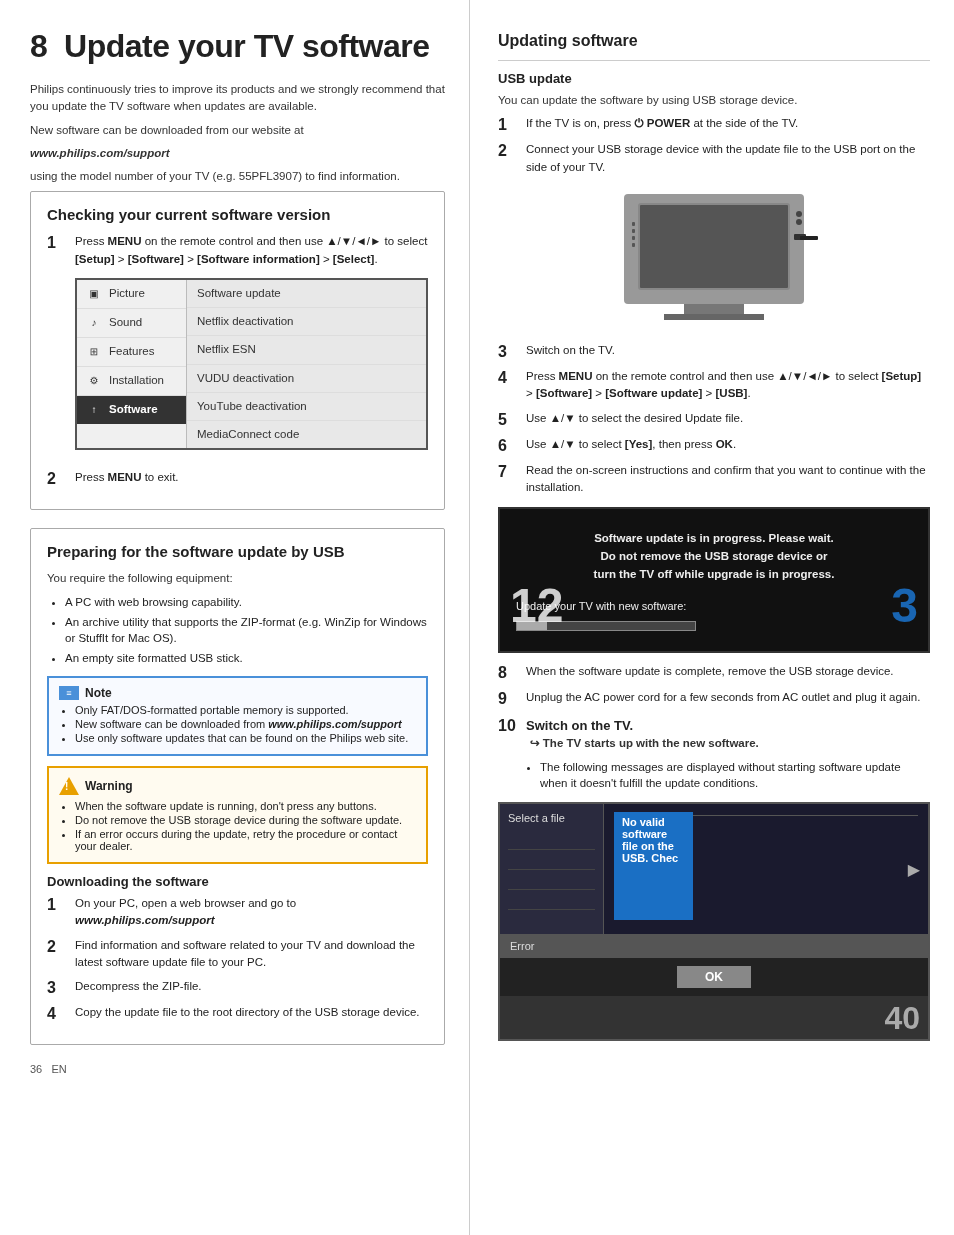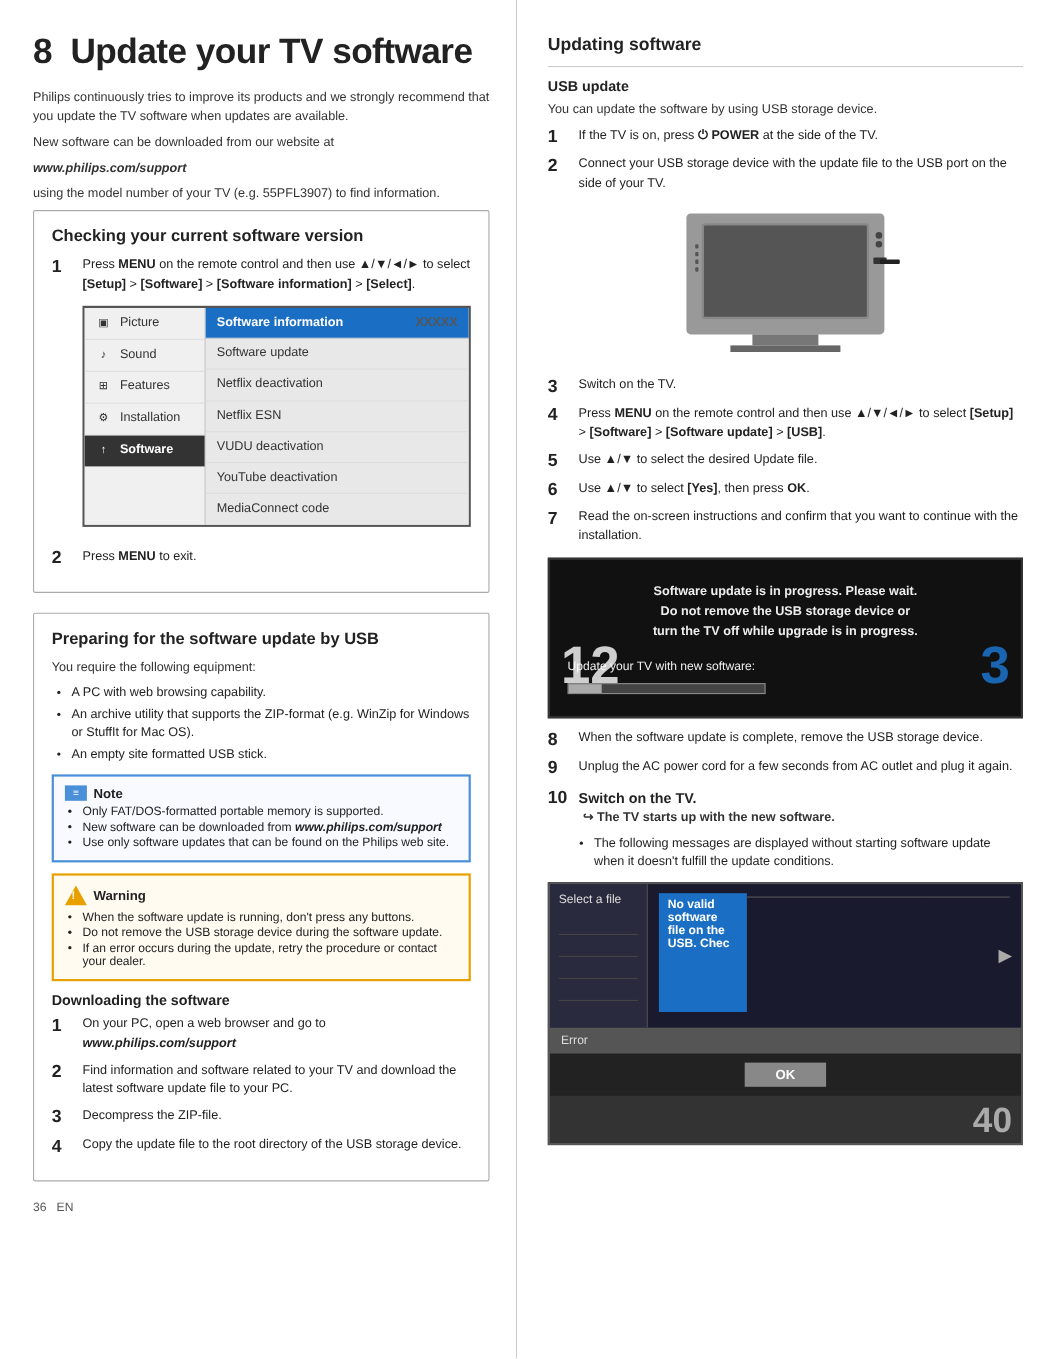--- a/index.html
+++ b/index.html
@@ -318,21 +318,21 @@
       background: #1a1a2e;
       color: #ccc;
       padding: 0;
       margin: 10px 0;
     }
     .error-top {
       display: flex;
       height: 130px;
     }
     .error-left-panel {
-      width: 89px;
+      width: 104px;
       background: #2a2a3e;
       border-right: 1px solid #555;
       padding: 8px;
       display: flex;
       flex-direction: column;
       gap: 4px;
     }
     .error-left-title {
       font-size: 11px;
       color: #ddd;
@@ -455,24 +455,20 @@
                 <div class="menu-item">
                   <div class="menu-icon">⚙</div>
                   <span>Installation</span>
                 </div>
                 <div class="menu-item selected">
                   <div class="menu-icon">↑</div>
                   <span>Software</span>
                 </div>
               </div>
               <div class="menu-right">
-                <div class="submenu-item highlighted">
-                  <span>Software information</span>
-                  <span class="submenu-value">XXXXX</span>
-                </div>
                 <div class="submenu-item">
                   <span>Software update</span>
                 </div>
                 <div class="submenu-item">
                   <span>Netflix deactivation</span>
                 </div>
                 <div class="submenu-item">
                   <span>Netflix ESN</span>
                 </div>
                 <div class="submenu-item">

